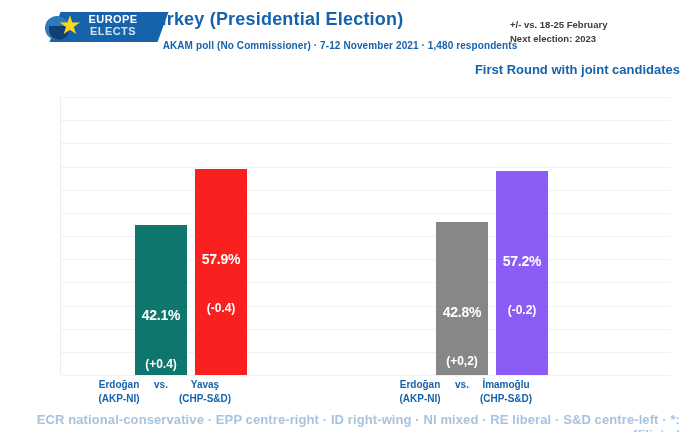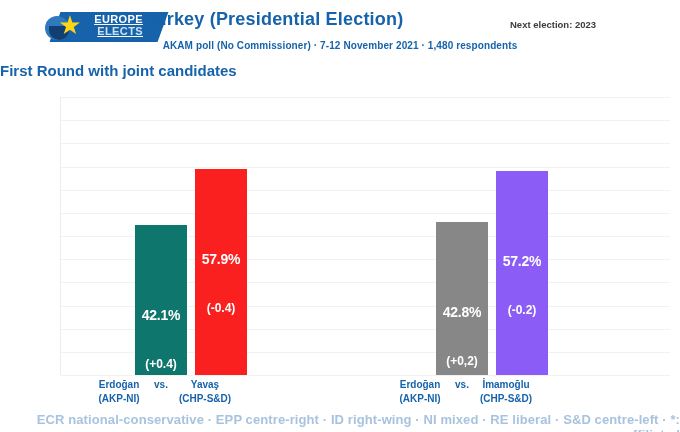--- a/index.html
+++ b/index.html
@@ -28,28 +28,27 @@
     position: absolute;
     left: 10px;
     top: 2px;
     width: 108px;
     height: 30px;
     background: #1663ab;
     transform: skewX(-20deg);
   }
   #logo .banner-text {
     position: absolute;
-    left: 18px;
+    left: 28px;
     top: 4px;
     width: 80px;
     height: 26px;
     color: #ffffff;
-    text-align: right;
+    text-align: center;
     line-height: 1.05;
-    text-decoration: underline;
   }
   #logo .banner-text .l1 {
     display: block;
     font-size: 11px;
     font-weight: bold;
     letter-spacing: 0.4px;
   }
   #logo .banner-text .l2 {
     display: block;
     font-size: 11px;
@@ -108,22 +107,22 @@
     font-size: 10px;
     font-weight: bold;
     color: #1663ab;
     letter-spacing: 0.1px;
   }
   #section-title {
     position: absolute;
     left: 0;
     top: 62px;
     width: 680px;
-    text-align: left;
-    font-size: 15px;
+    text-align: right;
+    font-size: 13px;
     font-weight: bold;
     color: #1663ab;
   }
   #meta {
     position: absolute;
     right: 10px;
     top: 18px;
     width: 160px;
     text-align: left;
     font-size: 9.5px;
@@ -234,20 +233,21 @@
   <div class="banner-text">
     <span class="l1">EUROPE</span>
     <span class="l2">ELECTS</span>
   </div>
 </div>
 
 <div id="title">Turkey (Presidential Election)</div>
 <div id="subtitle">AKAM poll (No Commissioner) · 7-12 November 2021 · 1,480 respondents</div>
 <div id="section-title">First Round with joint candidates</div>
 <div id="meta">
+  <div>+/- vs. 18-25 February</div>
   <div>Next election: 2023</div>
 </div>
 
 <div id="plot">
   <div id="gridlines">
       <div class="gl" style="top: 0px;"></div>
       <div class="gl" style="top: 23px;"></div>
       <div class="gl" style="top: 46px;"></div>
       <div class="gl" style="top: 70px;"></div>
       <div class="gl" style="top: 93px;"></div>

